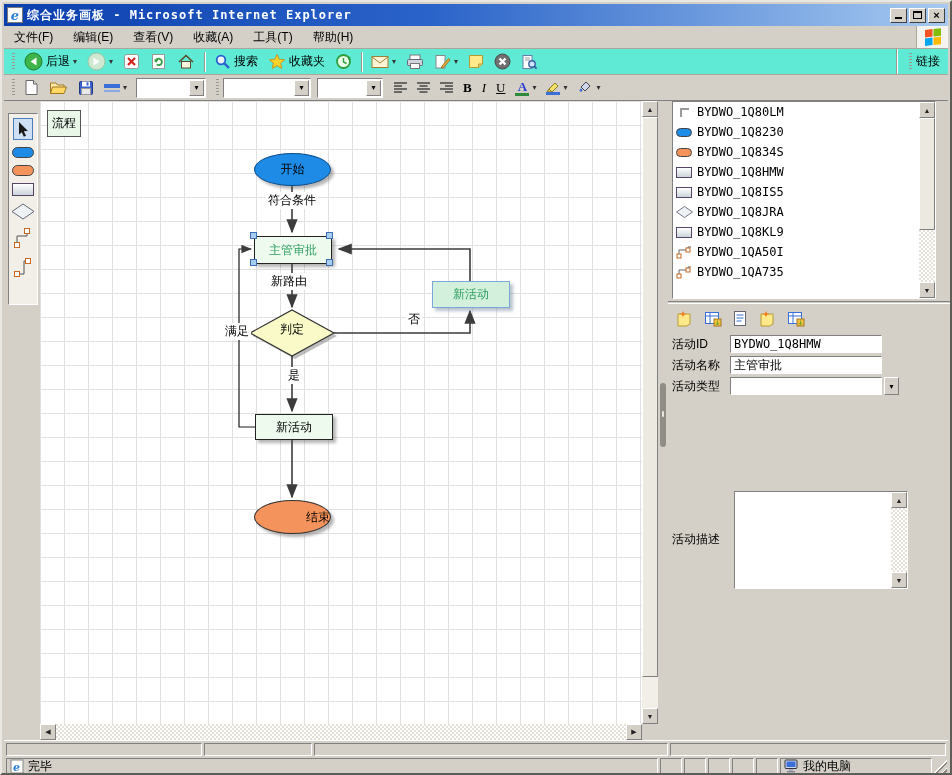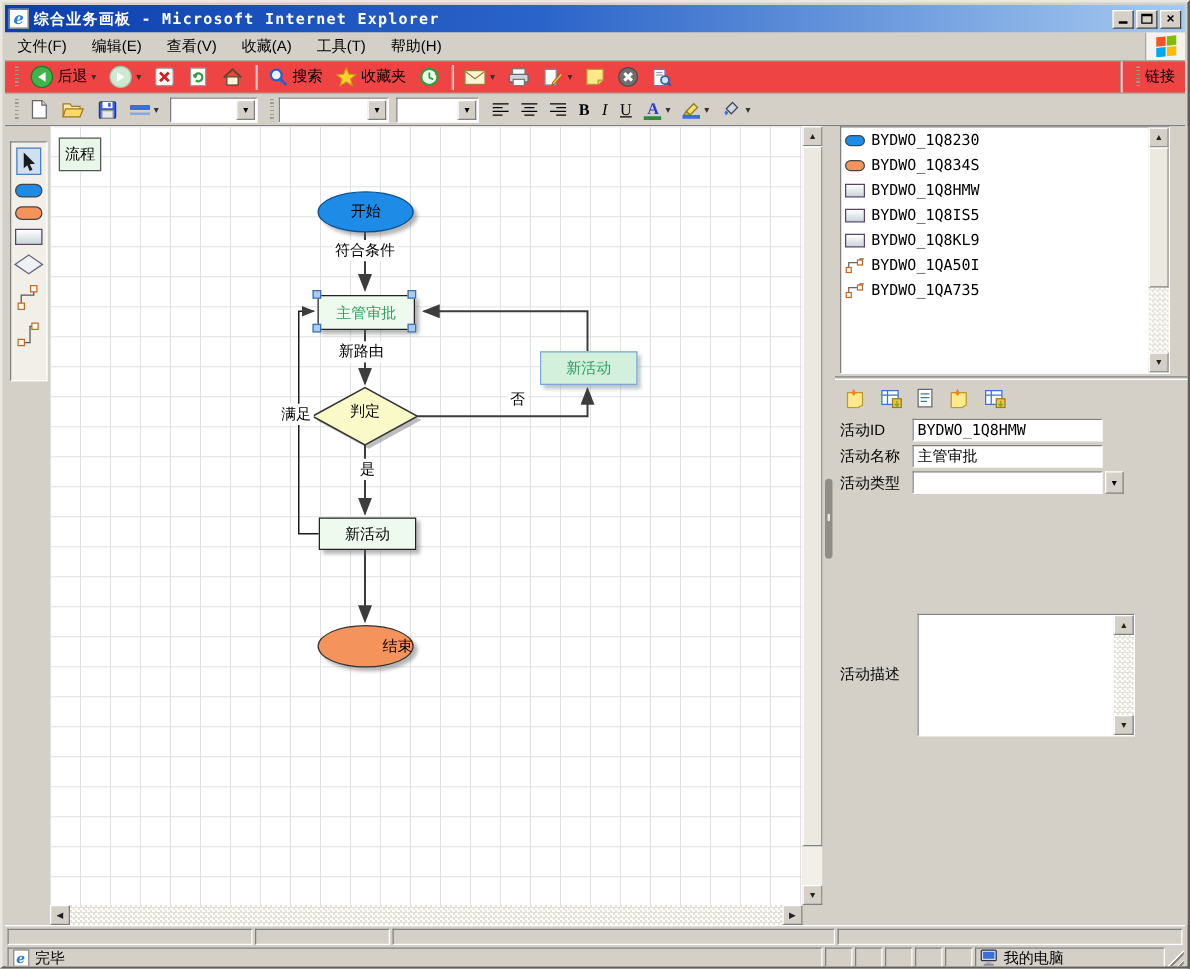--- a/index.html
+++ b/index.html
@@ -26,21 +26,21 @@
 
   
   .menubar { position:absolute; left:2px; top:24px; right:2px; height:23px;
     display:flex; align-items:center; background:#d4d0c8; border-bottom:1px solid #aca899; }
   .menu-item { padding:3px 10px; }
   .winlogo { position:absolute; right:0; top:0; width:32px; height:22px; border-left:1px solid #aca899;
     display:flex; align-items:center; justify-content:center; background:#f4f3ef; }
 
   
   .ietoolbar { position:absolute; left:2px; top:47px; right:2px; height:26px;
-    display:flex; align-items:center; background:#ef4444; border-bottom:1px solid #aca899; padding-left:4px; }
+    display:flex; align-items:center; background:#5eead4; border-bottom:1px solid #aca899; padding-left:4px; }
   .fmttoolbar { position:absolute; left:2px; top:73px; right:2px; height:26px;
     display:flex; align-items:center; background:#d4d0c8; border-bottom:1px solid #808080; padding-left:4px; }
   .grip { width:3px; height:18px; margin:0 4px;
     background:repeating-linear-gradient(#9a988f 0 1px, transparent 1px 3px); }
   .tbtn { display:flex; align-items:center; gap:3px; padding:2px 4px; border:1px solid transparent; height:22px; }
   .tsep { width:1px; height:20px; background:#9a988f; margin:0 4px; box-shadow:1px 0 0 #fff; }
   .drop { font-size:8px; color:#333; }
   .combo { background:#fff; border:1px solid; border-color:#808080 #fff #fff #808080;
     height:20px; display:flex; align-items:center; justify-content:flex-end; }
   .combo .cb { width:15px; height:16px; background:#d4d0c8; border:1px solid;
@@ -485,20 +485,26 @@
   </div>
 
   <div class="splitter">
     <span class="split-grip"></span>
   </div>
 
   <div class="rpanel">
     <div class="listbox">
       <div class="list-item">
         <span class="li-ico">
+            <span style="width:9px;height:9px;border-top:2px solid #9a9a9a;border-left:2px solid #9a9a9a"></span>
+          </span>
+        <span>BYDWO_1Q80LM</span>
+      </div>
+      <div class="list-item">
+        <span class="li-ico">
             <span class="pill blue" style="width:16px;height:9px"></span>
           </span>
         <span>BYDWO_1Q8230</span>
       </div>
       <div class="list-item">
         <span class="li-ico">
             <span class="pill orange" style="width:16px;height:9px"></span>
           </span>
         <span>BYDWO_1Q834S</span>
       </div>
@@ -506,20 +512,28 @@
         <span class="li-ico">
             <span class="prect" style="width:16px;height:11px"></span>
           </span>
         <span>BYDWO_1Q8HMW</span>
       </div>
       <div class="list-item">
         <span class="li-ico">
             <span class="prect" style="width:16px;height:11px"></span>
           </span>
         <span>BYDWO_1Q8IS5</span>
+      </div>
+      <div class="list-item">
+        <span class="li-ico">
+            <svg width="17" height="12" viewBox="0 0 17 12">
+              <path d="M8.5 0.5 L16.5 6 L8.5 11.5 L0.5 6 z" fill="#eef2f4" stroke="#778"></path>
+            </svg>
+          </span>
+        <span>BYDWO_1Q8JRA</span>
       </div>
       <div class="list-item">
         <span class="li-ico">
             <span class="prect" style="width:16px;height:11px"></span>
           </span>
         <span>BYDWO_1Q8KL9</span>
       </div>
       <div class="list-item">
         <span class="li-ico">
             <svg width="16" height="14" viewBox="0 0 16 14">

